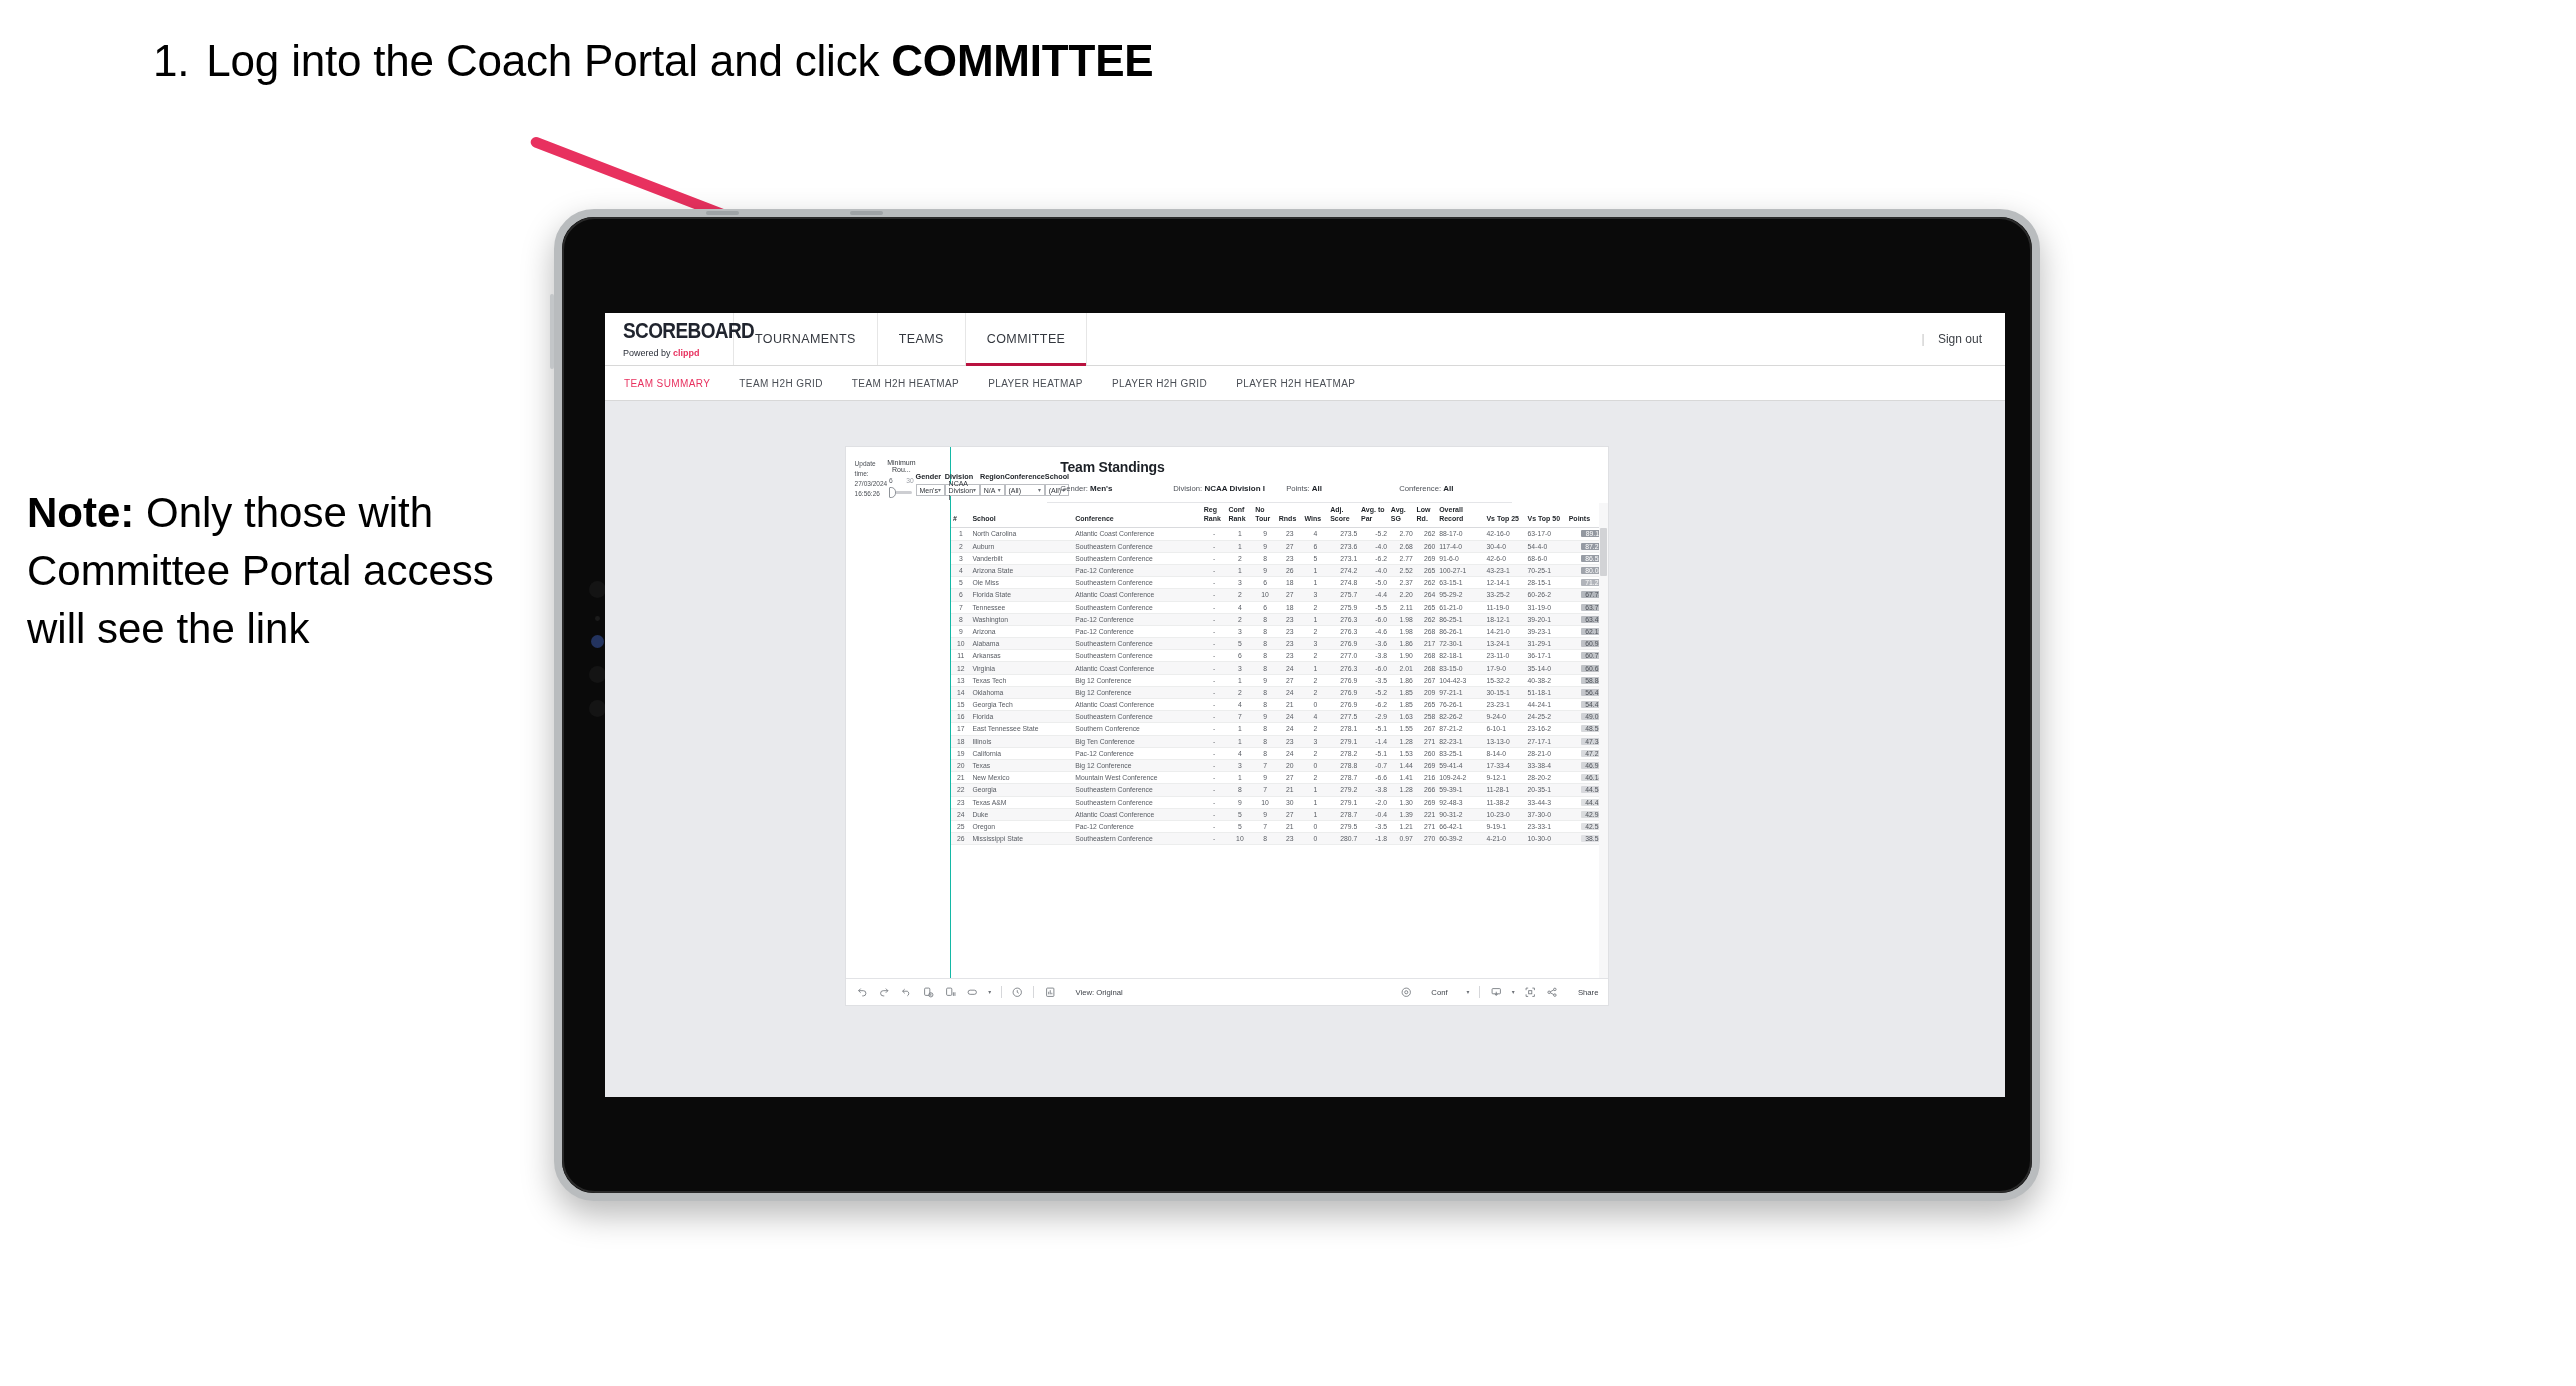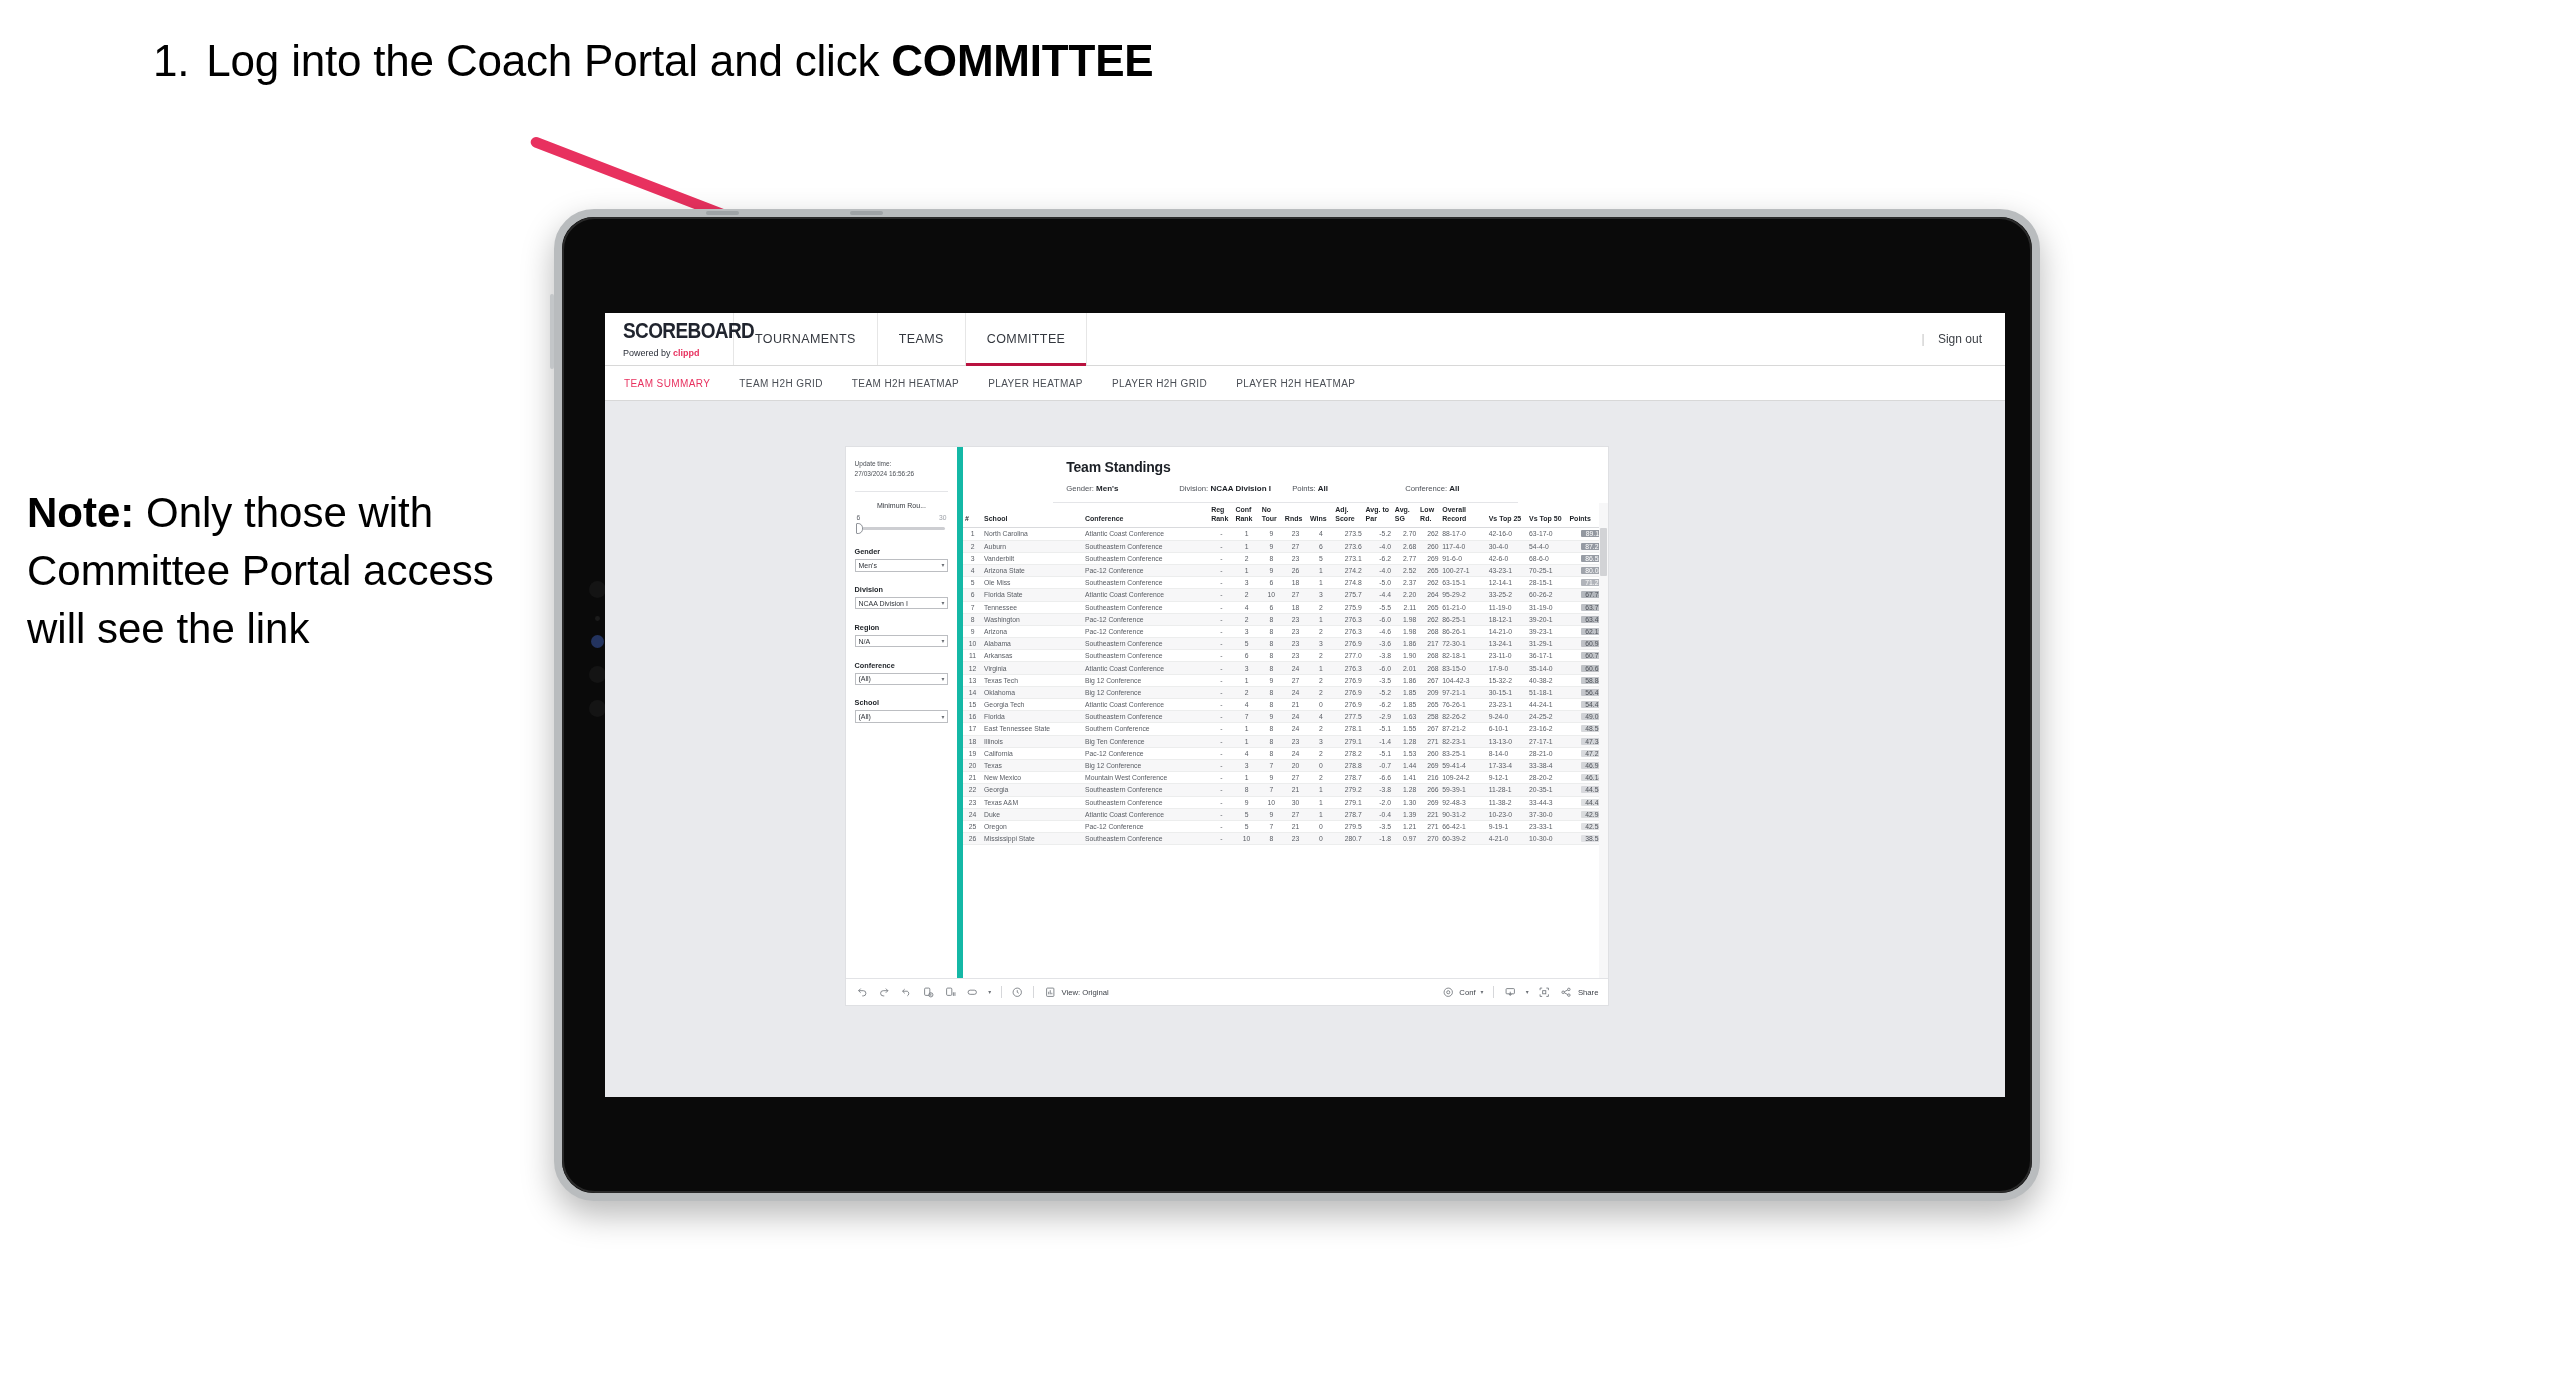--- a/index.html
+++ b/index.html
@@ -90,22 +90,22 @@
   .canvas { position:relative; height:696px; background:#e9eaed; }
   .dash {
     position:absolute; left:241px; top:46px; width:762px; height:558px;
     background:#ffffff; box-shadow:0 0 0 1px #dfe0e3;
     display:flex; flex-direction:column;
   }
   .dash-body { display:flex; flex:1; min-height:0; }
 
   
   .filters {
-    width:117px; border-right:6px solid #14b8a6; padding:11.5px 8.6px 0 8.6px;
-    display:flex; flex-direction:column;
+    width:105px; border-right:1px solid #14b8a6; padding:11.5px 8.6px 0 8.6px;
+    display:flex; flex-direction:row;
   }
   .upd-label { font-size:6.5px; color:#4b4f55; line-height:1.55; }
   .filters hr { border:none; border-top:1px solid #e4e5e8; margin:12.5px 0 9.6px 0; width:100%; }
   .slider-title { font-size:7px; color:#32363c; text-align:center; margin-bottom:4.8px; }
   .slider-vals { display:flex; justify-content:space-between; font-size:6.7px; color:#5d6168; padding:0 1.9px; }
   .slider-vals .hi { color:#9a9ea5; }
   .slider-track { position:relative; height:11.5px; margin-top:1.9px; }
   .slider-rail { position:absolute; left:1.9px; right:3.8px; top:4.8px; height:2.9px; background:#cdced2; border-radius:1.9px; }
   .slider-knob {
     position:absolute; left:1.9px; top:1px; width:6.7px; height:10.5px;
@@ -147,21 +147,21 @@
   .vscroll { position:absolute; right:0; top:0; width:8.6px; height:100%; background:#f7f7f8; }
   .vthumb { position:absolute; right:1px; top:25px; width:6.7px; height:48px; background:#d2d3d6; border-radius:1px; }
 
   
   .dash-foot {
     height:27px; border-top:1px solid #e2e3e6; display:flex; align-items:center;
     padding:0 9.6px; gap:9.6px; background:#fff;
   }
   .dash-foot .sep { width:1px; height:11.5px; background:#d6d7da; }
   .ticon { width:12.5px; height:12.5px; color:#6e7278; display:block; }
-  .foot-txt { font-size:7.7px; color:#3f434a; display:flex; align-items:center; gap:5px; cursor:pointer; }
+  .foot-txt { font-size:7.7px; color:#3f434a; display:flex; align-items:center; gap:19px; cursor:pointer; }
   .spacer { margin-left:auto; }
   .mini-caret { font-size:5.8px; color:#6e7278; }
 </style>
 </head>
 <body>
 
 <div class="slide-title">
   <span class="num">1.</span><span>Log into the Coach Portal and click </span><b>COMMITTEE</b>
 </div>
 

